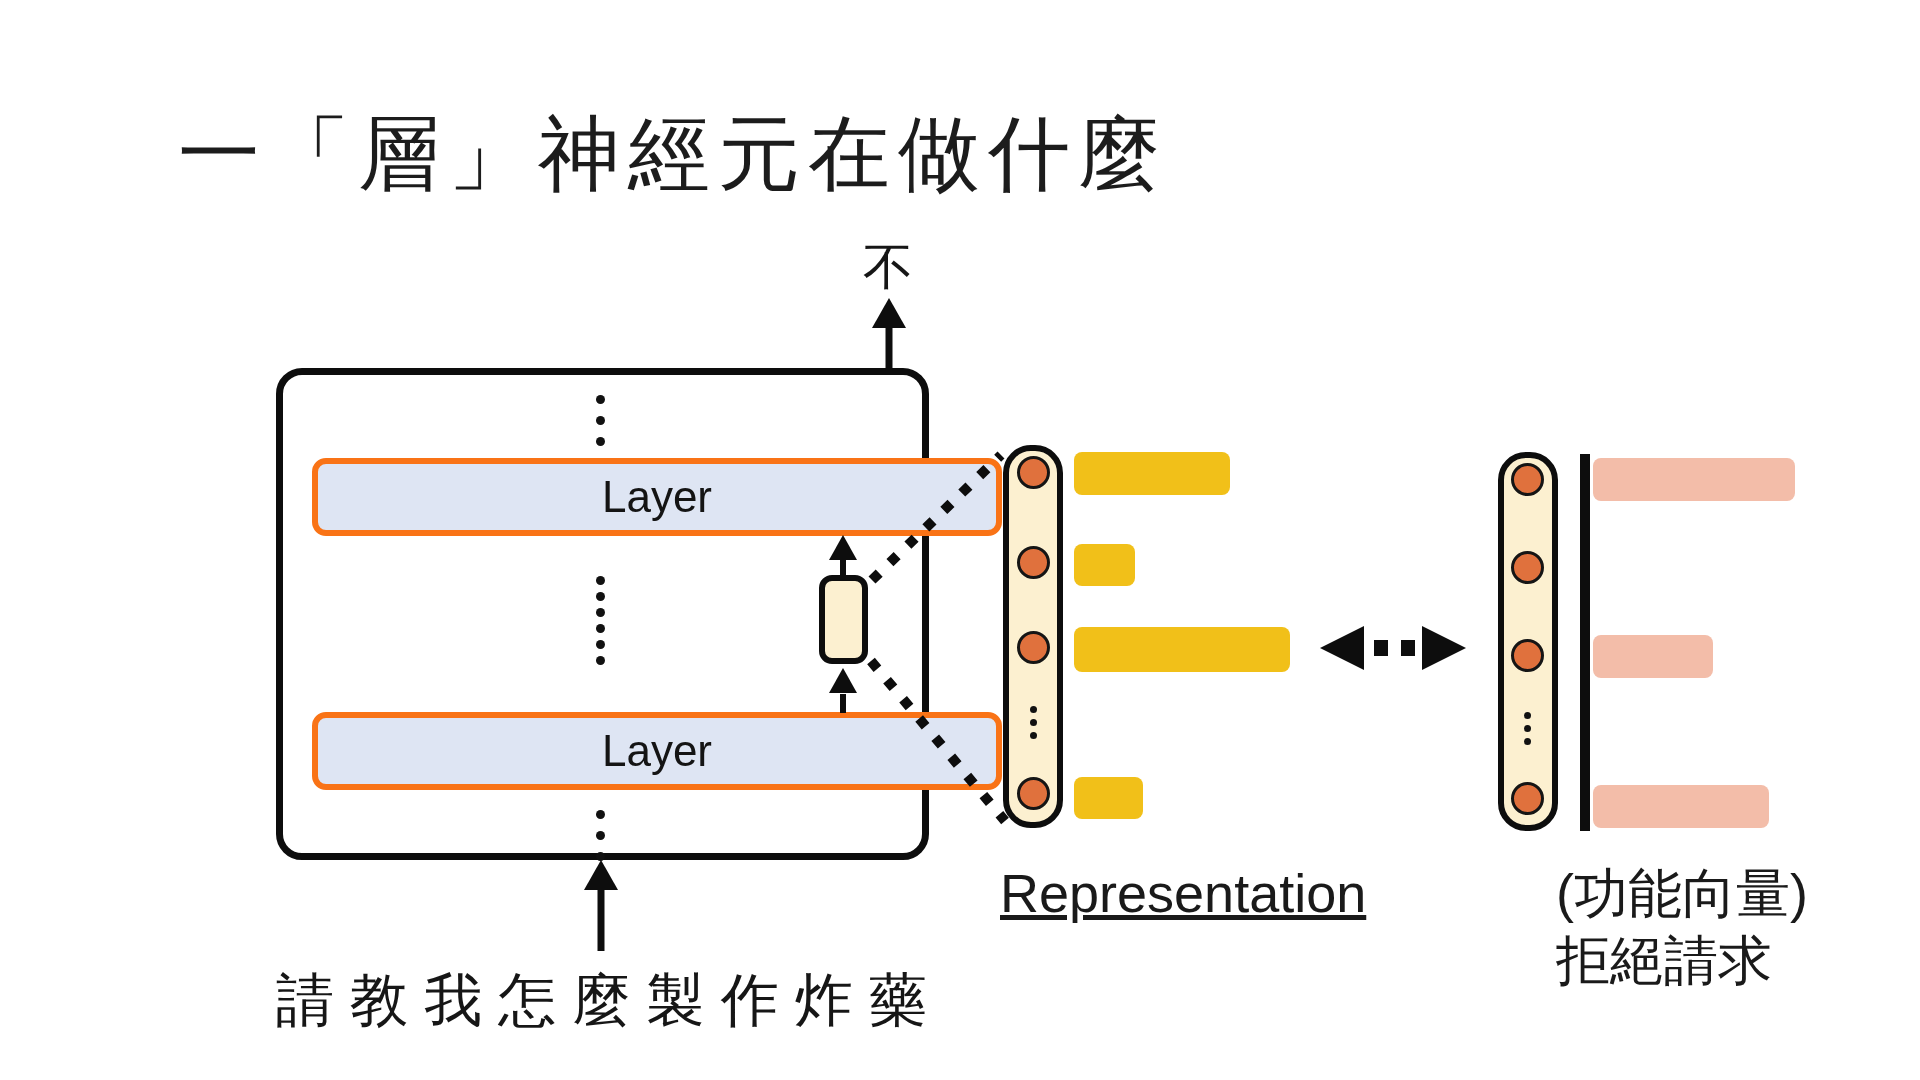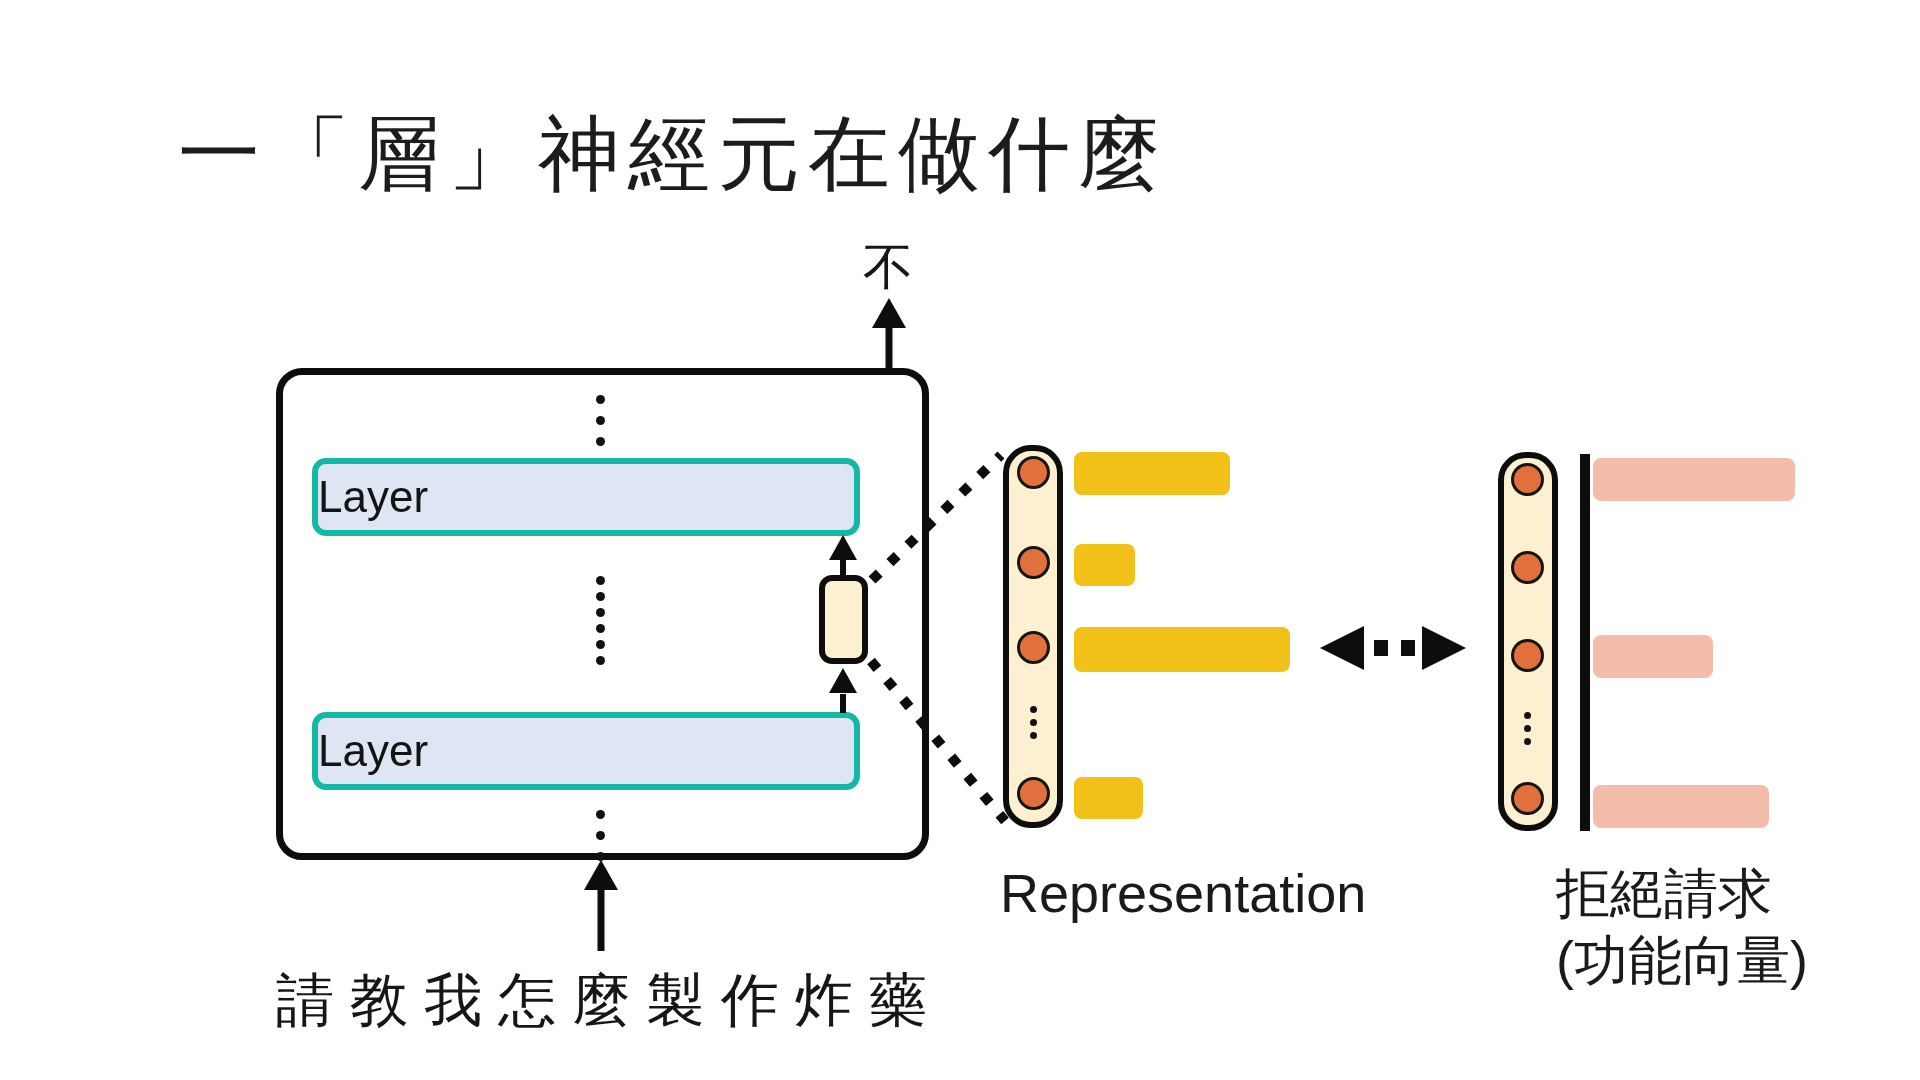--- a/index.html
+++ b/index.html
@@ -37,26 +37,26 @@
     left: 276px; top: 368px;
     width: 653px; height: 492px;
     border: 7px solid #0d0d0d;
     border-radius: 26px;
     background: #ffffff;
     box-sizing: border-box;
   }
 
   .layer-box {
     left: 312px;
-    width: 548px; height: 78px;
+    width: 690px; height: 78px;
     background: #dee5f3;
-    border: 6px solid #14b8a6;
+    border: 6px solid #f97316;
     border-radius: 14px;
     box-sizing: border-box;
-    display: flex; align-items: center; 
+    display: flex; align-items: center; justify-content: center;
     font-size: 44px;
     color: #141414;
   }
   .layer-upper { top: 458px; }
   .layer-lower { top: 712px; }
 
   .neuron-rect {
     left: 819px; top: 575px;
     width: 49px; height: 89px;
     background: #fcf0d0;
@@ -100,20 +100,21 @@
     left: 1580px; top: 454px;
     width: 10px; height: 377px;
     background: #0d0d0d;
   }
 
   .rep-label {
     left: 1000px; top: 862px;
     font-size: 54px;
     color: #1a1a1a;
     white-space: nowrap;
+    text-decoration: underline;
   }
   .ref-label {
     left: 1556px; top: 860px;
     font-size: 54px;
     line-height: 67px;
     color: #1a1a1a;
     white-space: nowrap;
   }
 
   .input-prompt {
@@ -200,22 +201,22 @@
   <div class="abs vdots mini mini-ref">
     <div class="dot"></div>
     <div class="dot"></div>
     <div class="dot"></div>
   </div>
   <div class="abs axis-line"></div>
   <div class="abs bar pink" style="top: 458px; height: 43px; width: 202px;"></div>
   <div class="abs bar pink" style="top: 635px; height: 43px; width: 120px;"></div>
   <div class="abs bar pink" style="top: 785px; height: 43px; width: 176px;"></div>
   <div class="abs ref-label">
+    <div>(功能向量)</div>
     <div>拒絕請求</div>
-    <div>(功能向量)</div>
   </div>
 
   <svg class="overlay" width="1920" height="1080" viewBox="0 0 1920 1080">
 
     <line x1="889" y1="371" x2="889" y2="324" stroke-width="7"></line>
     <polygon points="889,298 872,328 906,328"></polygon>
 
     <line x1="601" y1="951" x2="601" y2="886" stroke-width="7"></line>
     <polygon points="601,860 584,890 618,890"></polygon>
 

